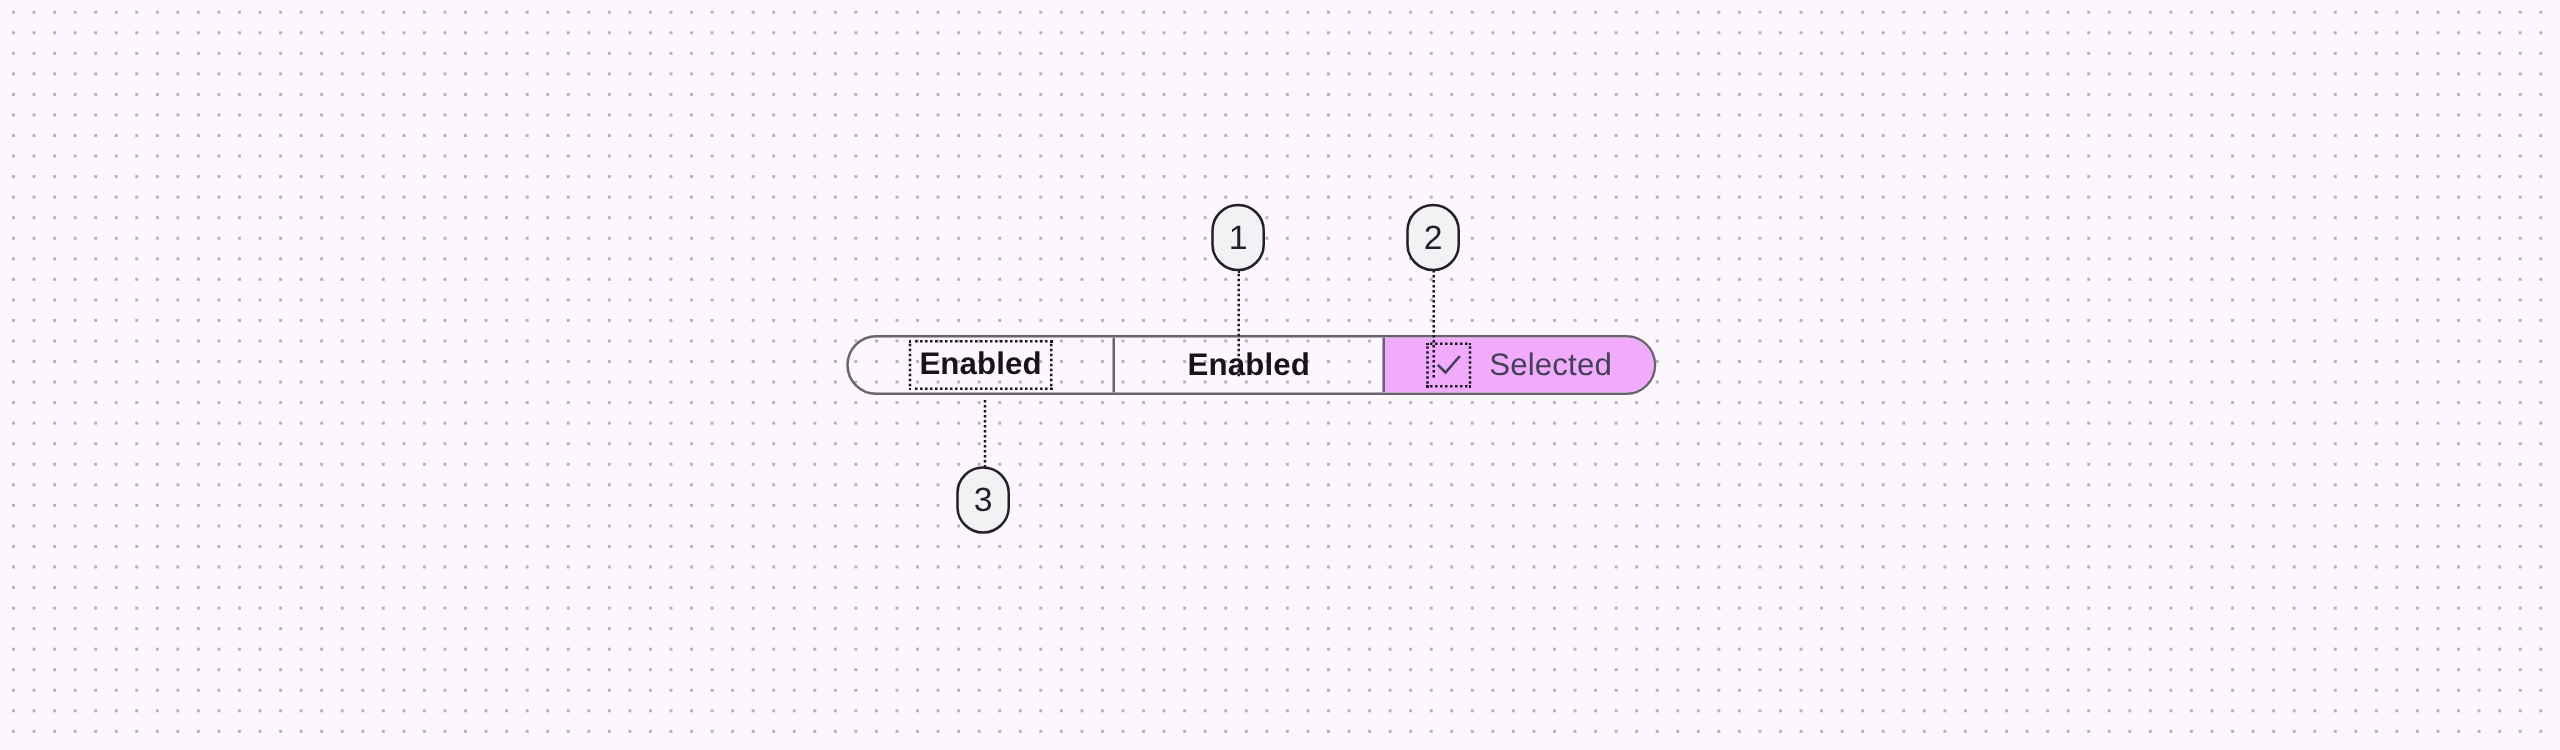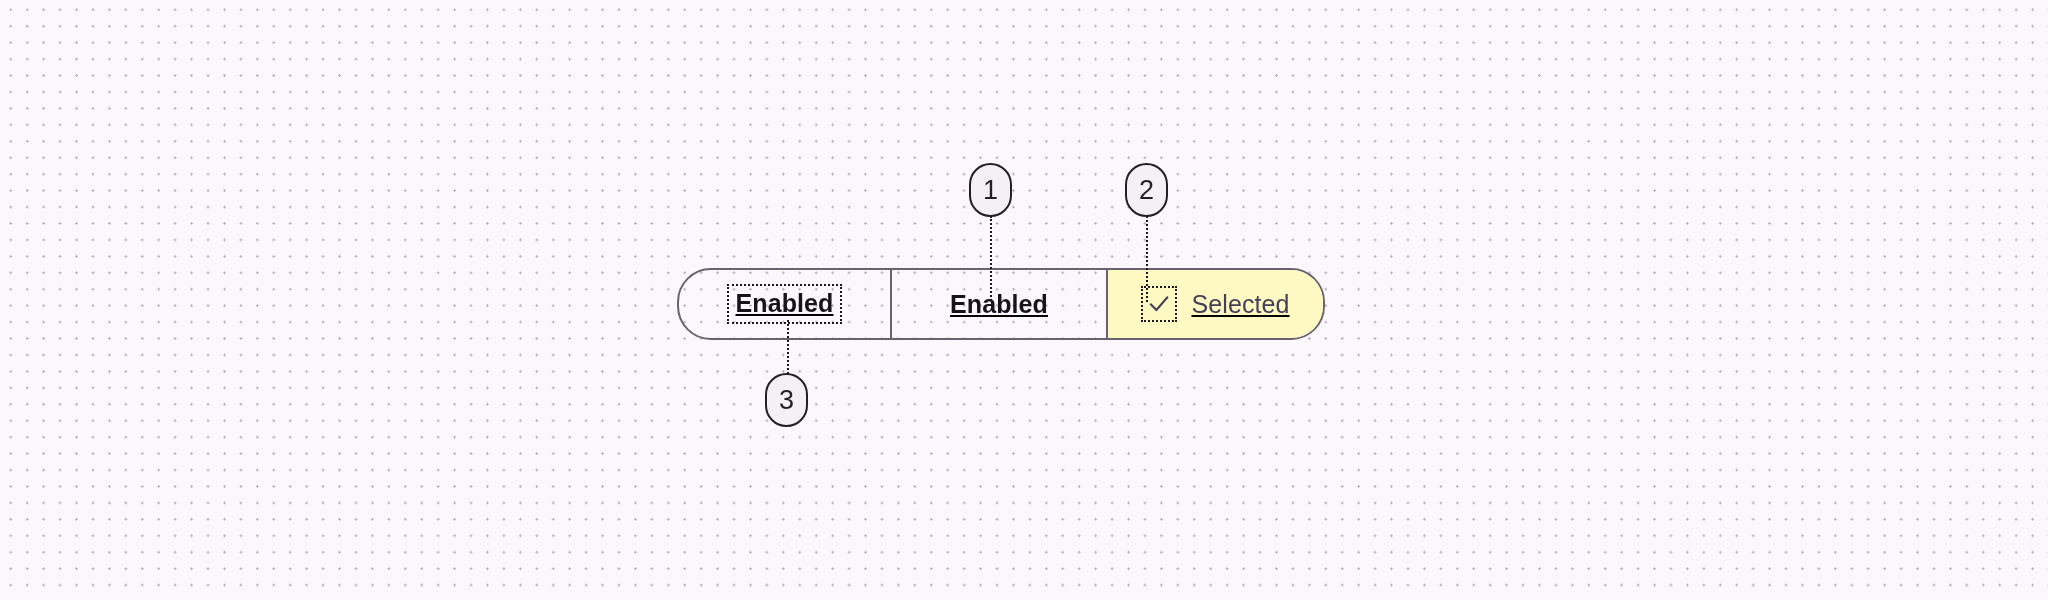--- a/index.html
+++ b/index.html
@@ -22,46 +22,45 @@
     position: absolute;
     inset: 0;
   }
 
   
   .segmented-control {
     position: absolute;
     left: 677px;
     top: 268px;
     width: 648px;
-    height: 72px;
+    height: 48px;
     box-sizing: border-box;
     border: 2px solid #6b626f;
     border-radius: 34px;
     display: flex;
     align-items: flex-start;
     overflow: hidden;
     background: transparent;
-    text-decoration: underline;
   }
 
   .segment {
     position: relative;
     display: flex;
     align-items: center;
     justify-content: center;
     box-sizing: border-box;
     height: 100%;
   }
 
   .segment-1 { width: 211px; }
   .segment-2 { width: 216px; border-left: 2px solid #6b626f; }
   .segment-3 {
     width: 217px;
     border-left: 2px solid #6b626f;
-    background-color: #fef9c3;
+    background-color: #f0abfc;
   }
 
   .segment-label {
     font-size: 25px;
     letter-spacing: 0.1px;
     white-space: nowrap;
   }
 
   .label-enabled {
     color: #16131a;

